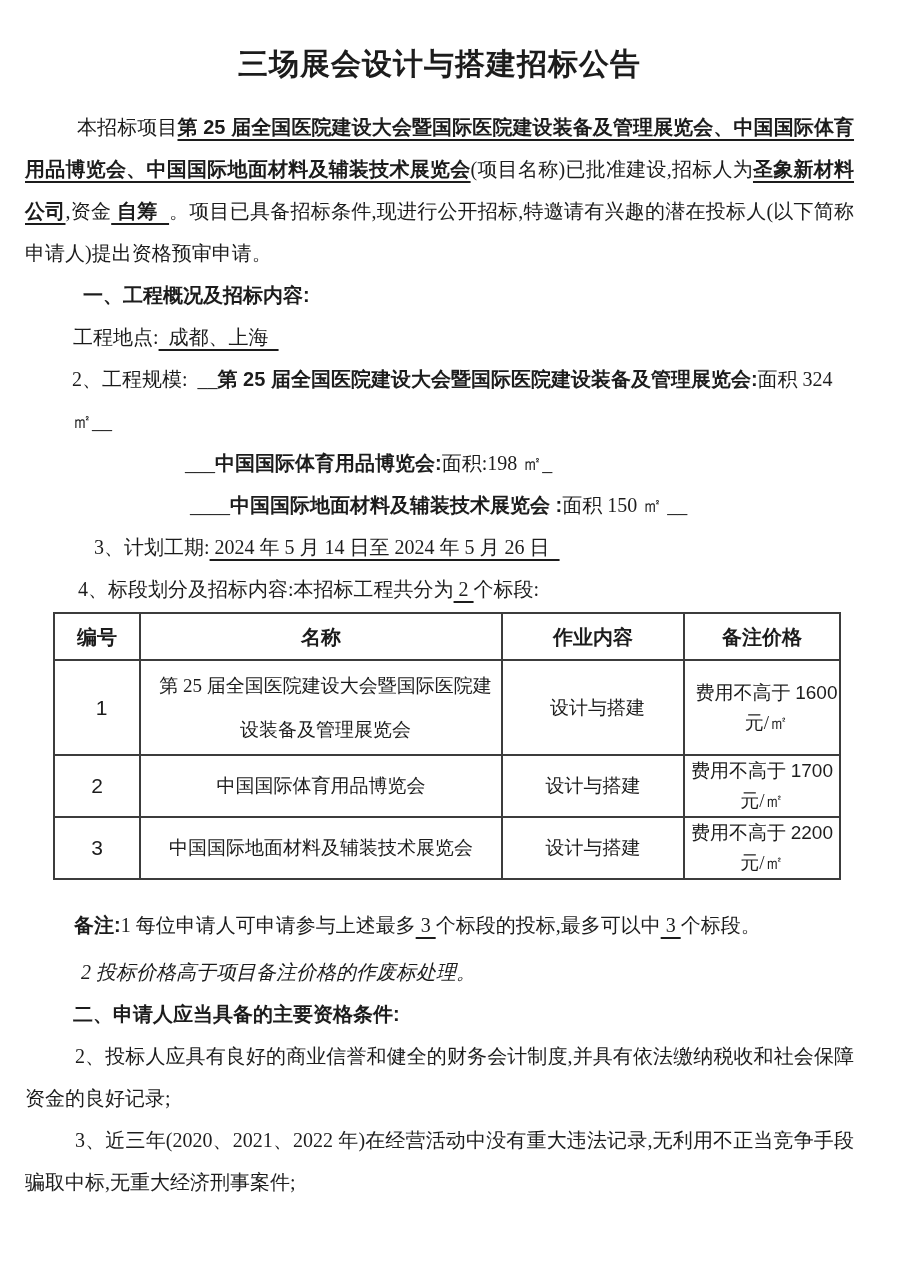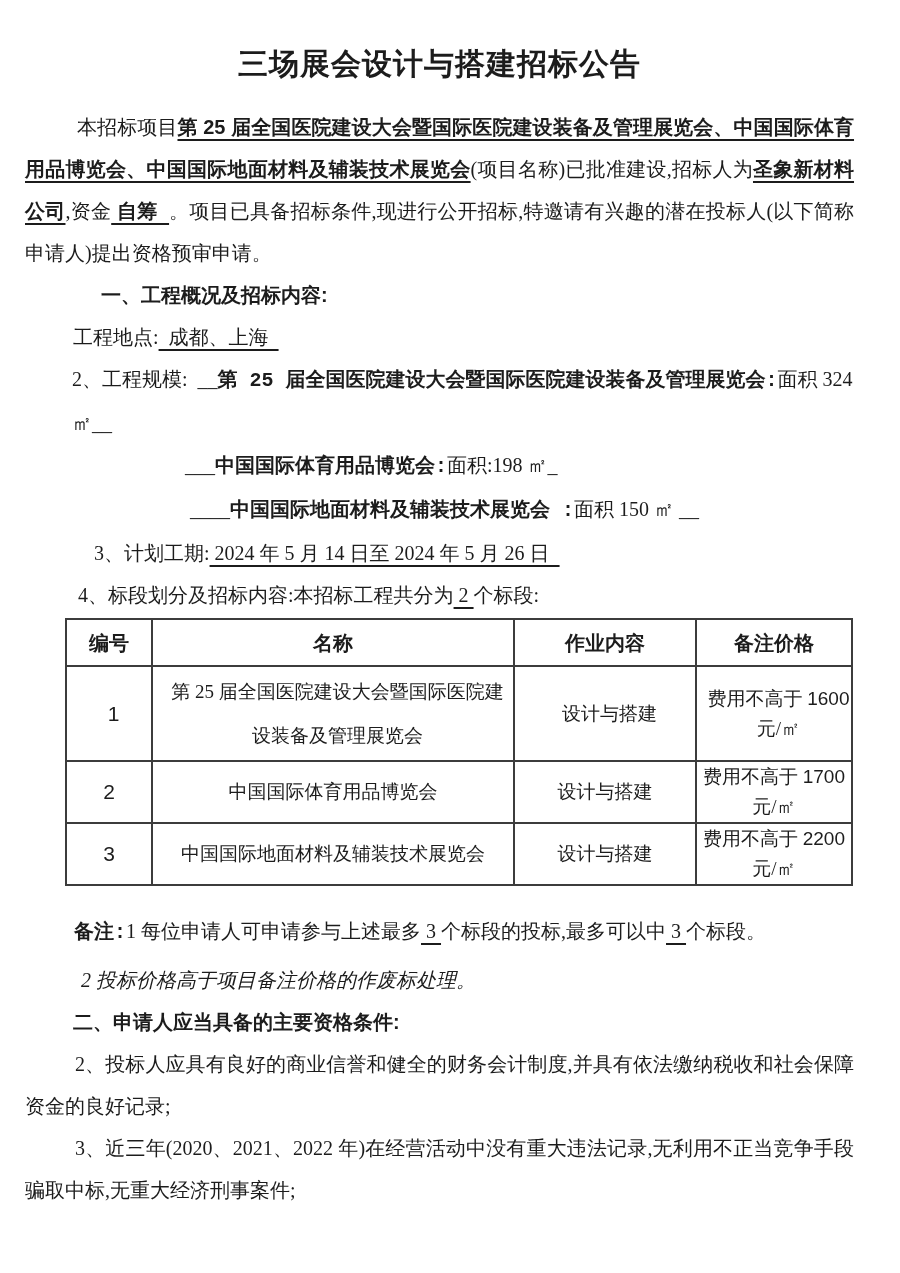--- a/index.html
+++ b/index.html
@@ -9,49 +9,49 @@
     height: 1273px;
     box-sizing: border-box;
     padding: 44px 34px 20px 25px;
     background: #ffffff;
     color: #1c1c1c;
     font-family: "Liberation Serif", "DejaVu Serif", serif;
     font-size: 20px;
     line-height: 42px;
     overflow: hidden;
   }
-  .hei { font-family: Liberation Mono, monospace; font-weight: bold; }
+  .hei { font-family: Liberation Sans, sans-serif; font-weight: bold; }
   .u   { text-decoration: underline; text-underline-offset: 5px; }
   .bu  { font-family: "Liberation Sans", "DejaVu Sans", sans-serif; font-weight: bold;
          text-decoration: underline; text-underline-offset: 5px; }
   .num { font-family: "Liberation Sans", "DejaVu Sans", sans-serif; }
 
   h1.title {
     margin: 0 0 22px 0;
     text-align: center;
     font-size: 30px;
     line-height: 40px;
     font-weight: bold;
     font-family: "Liberation Sans", "DejaVu Sans", sans-serif;
     letter-spacing: 1px;
   }
   p { margin: 0; }
   p.intro { text-align: justify; text-indent: 52px; }
 
-  .h-sec   { margin-left: 76px; font-size: 20px; font-family: "Liberation Sans", "DejaVu Sans", sans-serif; font-weight: bold; }
+  .h-sec   { margin-left: 58px; font-size: 20px; font-family: "Liberation Sans", "DejaVu Sans", sans-serif; font-weight: bold; }
   .ln-loc  { margin-left: 48px; }
   .ln-sc1  { margin-left: 47px; }
   .ln-sc2  { margin-left: 160px; }
   .ln-sc3  { margin-left: 165px; }
   .ln-dur  { margin-left: 69px; }
   .ln-div  { margin-left: 53px; }
   .scale-label { margin-right: 10px; }
 
   table.bids {
-    margin: 2px 0 0 40px;
+    margin: 2px 0 0 28px;
     width: 786px;
     border-collapse: collapse;
     table-layout: fixed;
   }
   table.bids th, table.bids td {
     border: 2px solid #3c3c3c;
     padding: 0;
     text-align: center;
     vertical-align: middle;
   }

